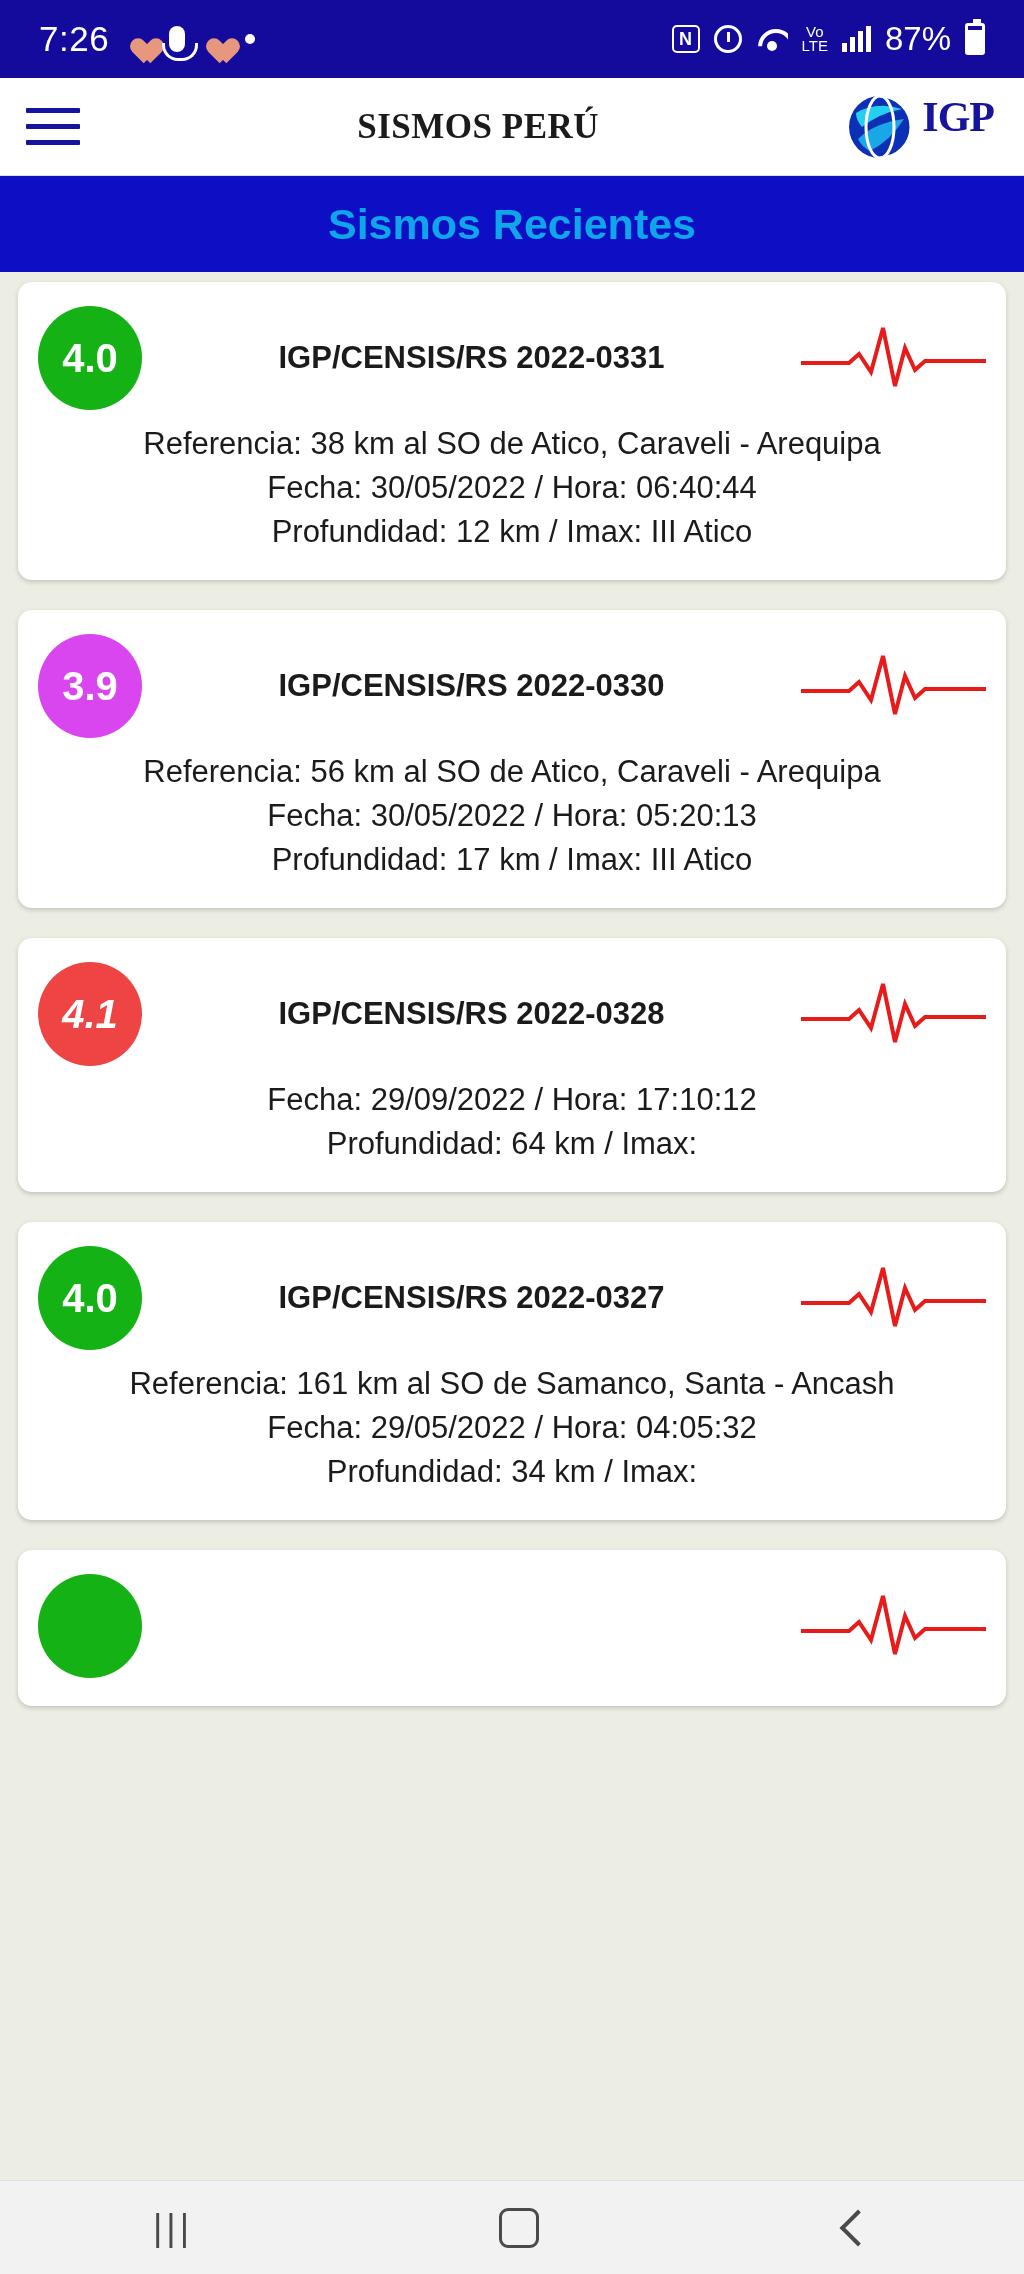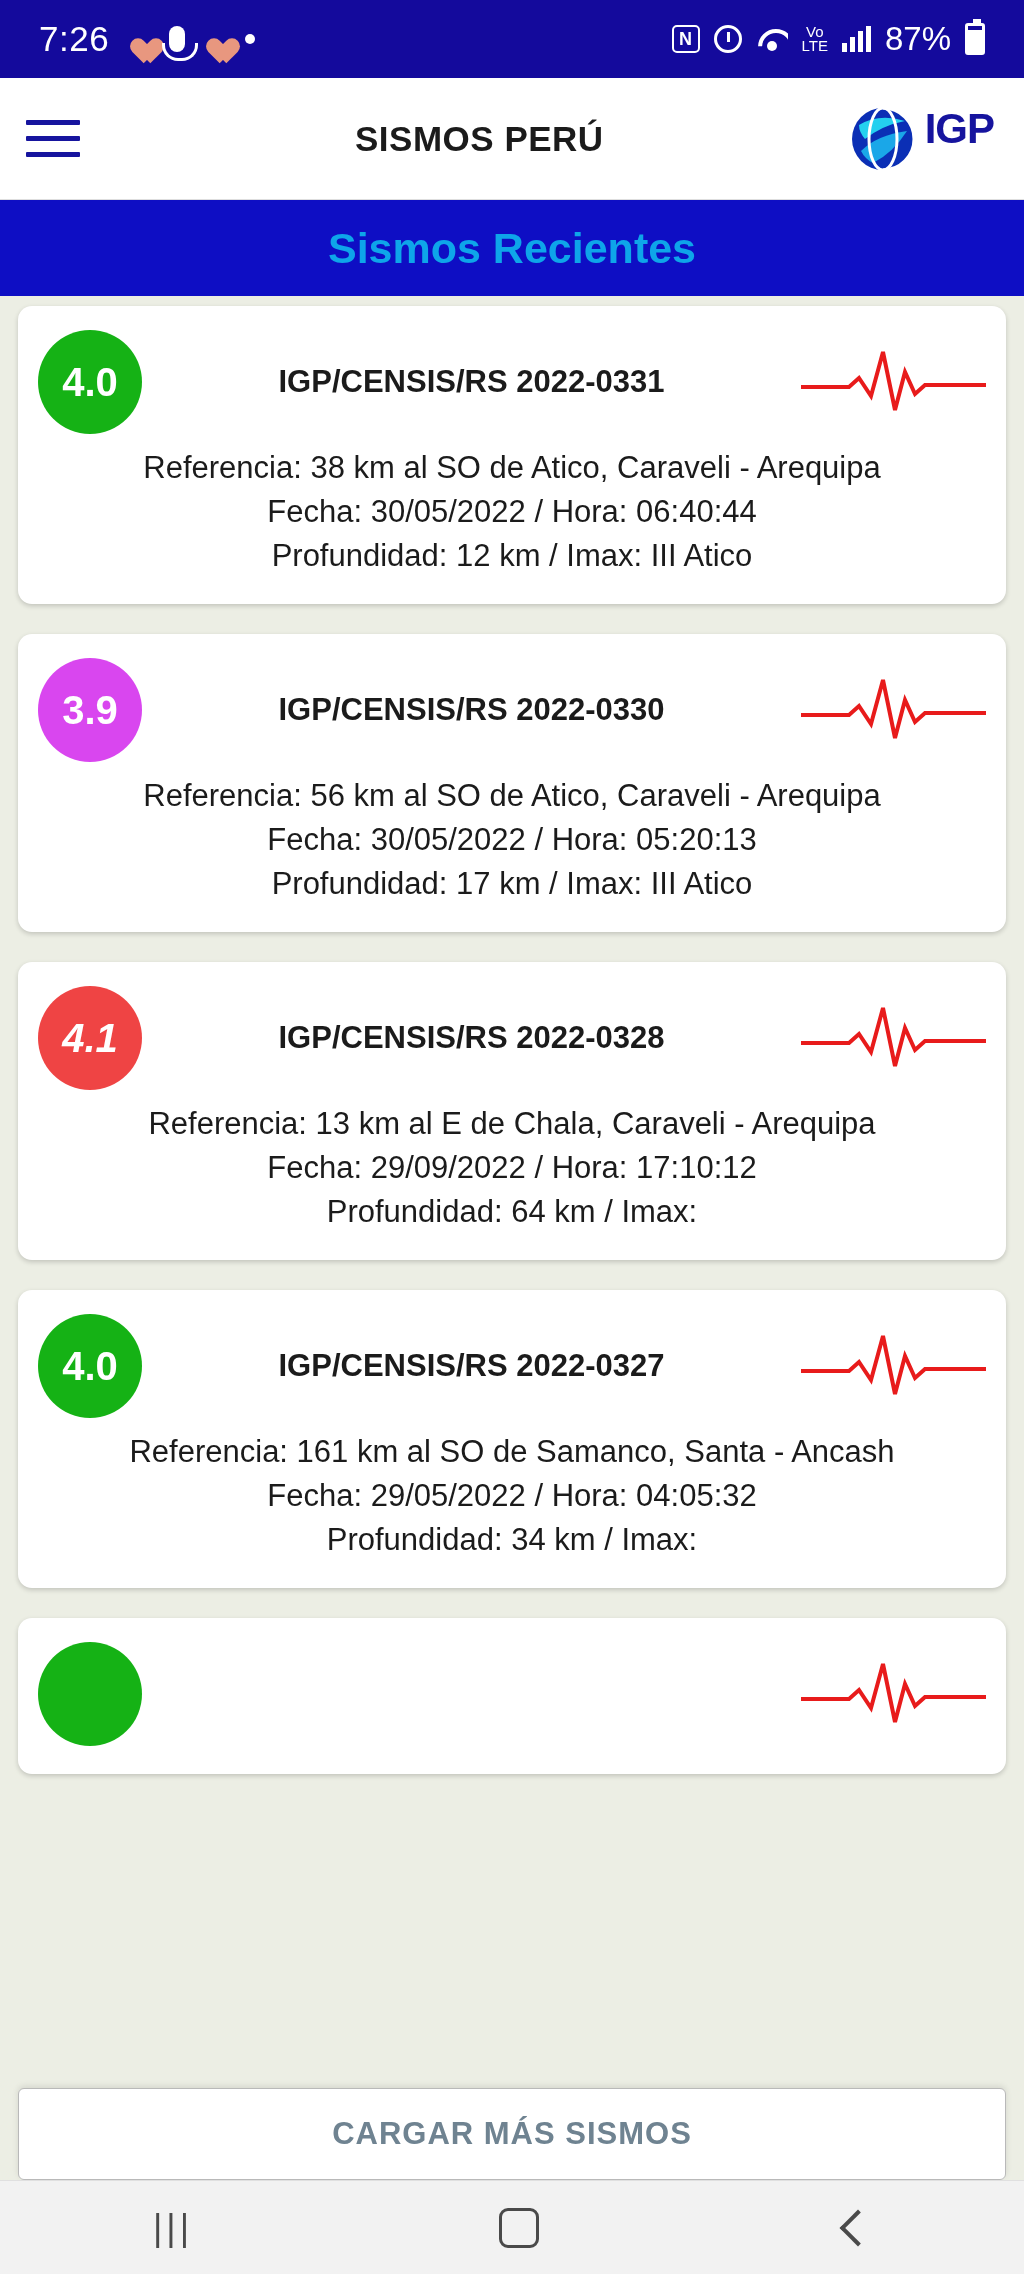--- a/index.html
+++ b/index.html
@@ -157,27 +157,28 @@
   .battery-icon::before {
     content: "";
     position: absolute;
     top: -7px; left: 5px;
     width: 8px; height: 4px;
     background: #ffffff;
   }
 
   
   .app-bar {
-    height: 122px;
+    height: 98px;
     background: #ffffff;
     display: flex;
     align-items: center;
     padding: 0 26px;
     flex: 0 0 auto;
     border-bottom: 1px solid #dedede;
+    font-family: Liberation Serif, serif;
   }
   .hamburger {
     width: 54px;
     display: flex;
     flex-direction: column;
     gap: 11px;
     cursor: pointer;
   }
   .hamburger i {
     display: block;
@@ -413,21 +414,20 @@
 
     <div class="quake-card">
       <div class="card-top">
         <div class="mag-badge" style="background: #ef4444; font-style: italic;">4.1</div>
         <div class="card-id">IGP/CENSIS/RS 2022-0328</div>
         <svg class="wave" viewBox="0 0 185 80">
           <polyline points="0,45 48,45 58,36 70,54 82,10 94,68 104,30 114,52 124,43 185,43" fill="none" stroke="#e81b1b" stroke-width="4"></polyline>
         </svg>
       </div>
       <div class="card-lines">
-        <div>Referencia: 13 km al E de Chala, Caraveli - Arequipa</div>
         <div>Fecha: 29/09/2022 / Hora: 17:10:12</div>
         <div>Profundidad: 64 km / Imax:</div>
       </div>
     </div>
 
     <div class="quake-card">
       <div class="card-top">
         <div class="mag-badge" style="background: rgb(21, 178, 21);">4.0</div>
         <div class="card-id">IGP/CENSIS/RS 2022-0327</div>
         <svg class="wave" viewBox="0 0 185 80">
@@ -444,23 +444,20 @@
     <div class="quake-card">
       <div class="card-top">
         <div class="mag-badge" style="background: rgb(21, 178, 21);"></div>
         <div class="card-id"></div>
         <svg class="wave" viewBox="0 0 185 80">
           <polyline points="0,45 48,45 58,36 70,54 82,10 94,68 104,30 114,52 124,43 185,43" fill="none" stroke="#e81b1b" stroke-width="4"></polyline>
         </svg>
       </div>
     </div>
 
-    <div class="load-more">
-      <span>CARGAR MÁS SISMOS</span>
-    </div>
   </div>
 
   <div class="nav-bar">
     <div class="nav-recent">|||</div>
     <div class="nav-home"></div>
     <div class="nav-back"></div>
   </div>
 
 </div>
 

